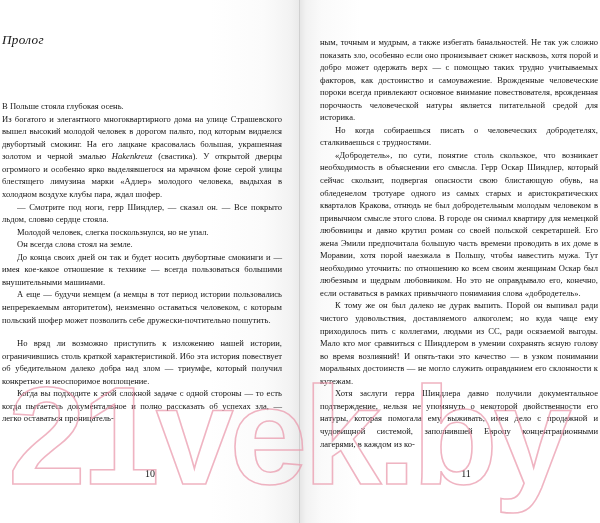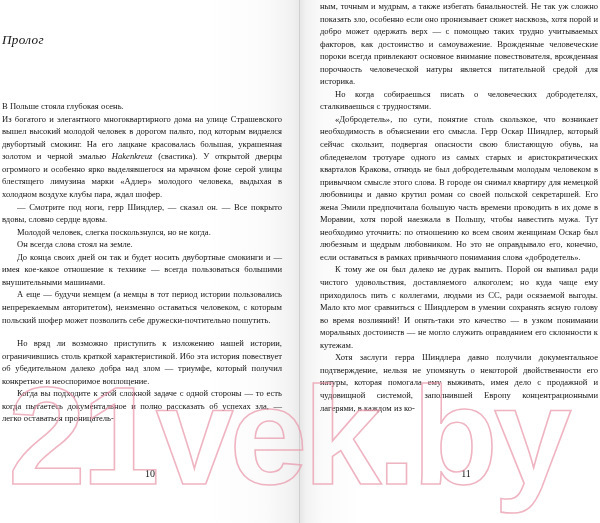--- a/index.html
+++ b/index.html
@@ -82,20 +82,21 @@
     margin: 0 0 12px 0;
     font-family: "Liberation Serif", "DejaVu Serif", serif;
   }
   .body-block {
     margin: 0;
   }
   .left-body {
     padding-top: 42px;
   }
   .right-body {
+    padding-top: 36px;
   }
   p.para {
     margin: 0;
     font-size: 8.55px;
     line-height: 12.55px;
     color: #131313;
     text-align: justify;
     text-indent: 0;
     hyphens: none;
     word-spacing: 0.1px;
@@ -159,22 +160,22 @@
 
     <div class="page page-left">
 
       <div class="headings">
         <div class="heading">Пролог</div>
       </div>
 
       <div class="body-block left-body">
         <p class="para">В Польше стояла глубокая осень.</p>
         <p class="para"><span>Из богатого и элегантного многоквартирного дома на улице Страшевского вышел высокий молодой человек в дорогом пальто, под которым виднелся двубортный смокинг. На его лацкане красовалась большая, украшенная золотом и черной эмалью </span><em class="foreign">Hakenkreuz</em><span> (свастика). У открытой дверцы огромного и особенно ярко выделявшегося на мрачном фоне серой улицы блестящего лимузина марки «Адлер» молодого человека, выдыхая в холодном воздухе клубы пара, ждал шофер.</span></p>
-        <p class="para indent">— Смотрите под ноги, герр Шиндлер, — сказал он. — Все покрыто вдовы, словно сердце вдовы.</p>
-        <p class="para indent">Молодой человек, слегка поскользнулся, но не когда.</p>
+        <p class="para indent">— Смотрите под ноги, герр Шиндлер, — сказал он. — Все покрыто льдом, словно сердце стояла.</p>
+        <p class="para indent">Молодой человек, слегка поскользнулся, но не упал.</p>
         <p class="para indent">Он всегда слова стоял на земле.</p>
         <p class="para indent">До конца своих дней он так и будет носить двубортные смокинги и — имея кое-какое отношение к технике — всегда пользоваться большими внушительными машинами.</p>
         <p class="para indent">А еще — будучи немцем (а немцы в тот период истории пользовались непререкаемым авторитетом), неизменно оставаться человеком, с которым польский шофер может позволить себе дружески-почтительно пошутить.</p>
         <p class="para indent spaced">Но вряд ли возможно приступить к изложению нашей истории, ограничившись столь краткой характеристикой. Ибо эта история повествует об убедительном далеко добра над злом — триумфе, который получил конкретное и неоспоримое воплощение.</p>
         <p class="para indent">Когда вы подходите к этой сложной задаче с одной стороны — то есть когда пытаетесь документальное и полно рассказать об успехах зла, — легко оставаться проницатель-</p>
       </div>
 
       <div class="folio">10</div>
     </div>
 

